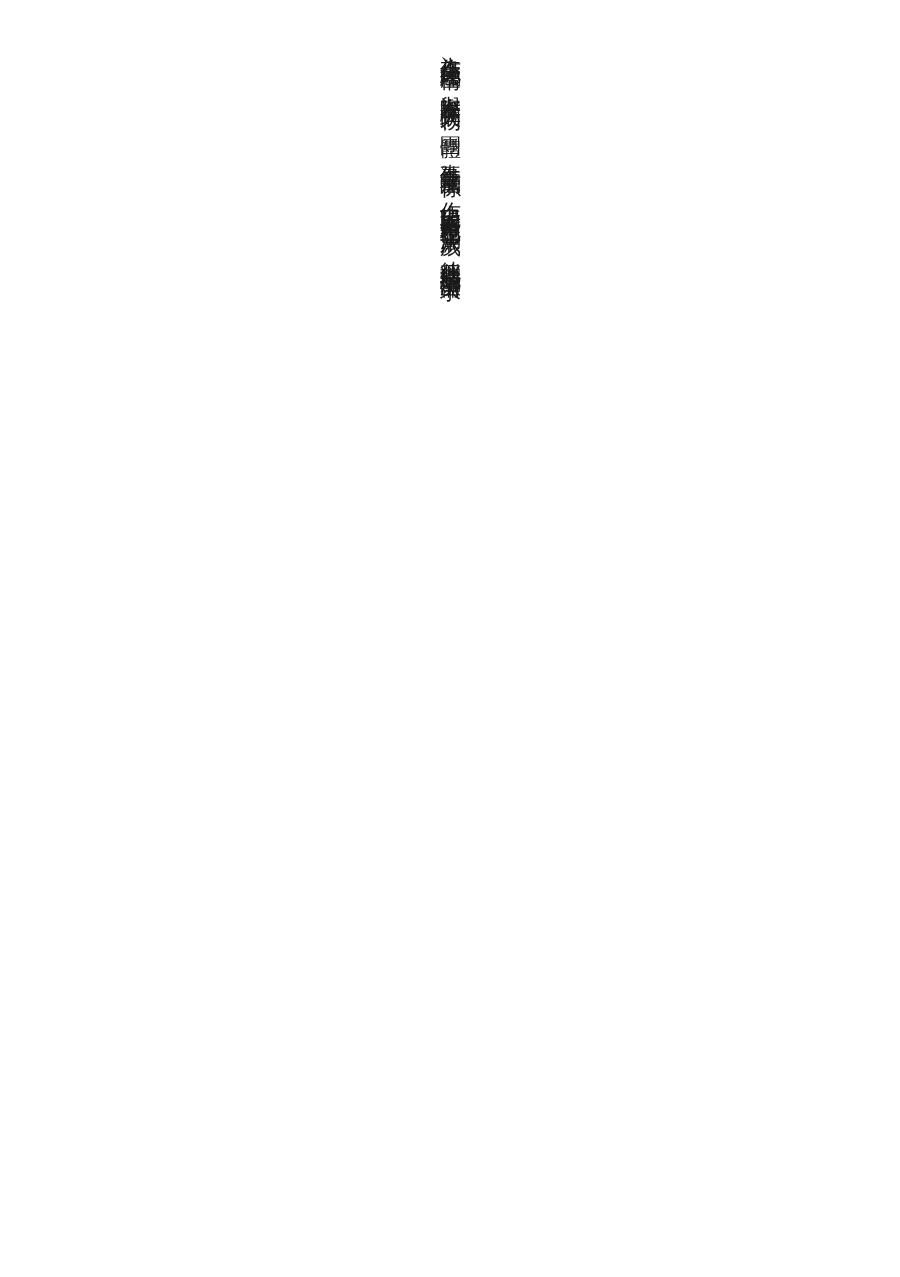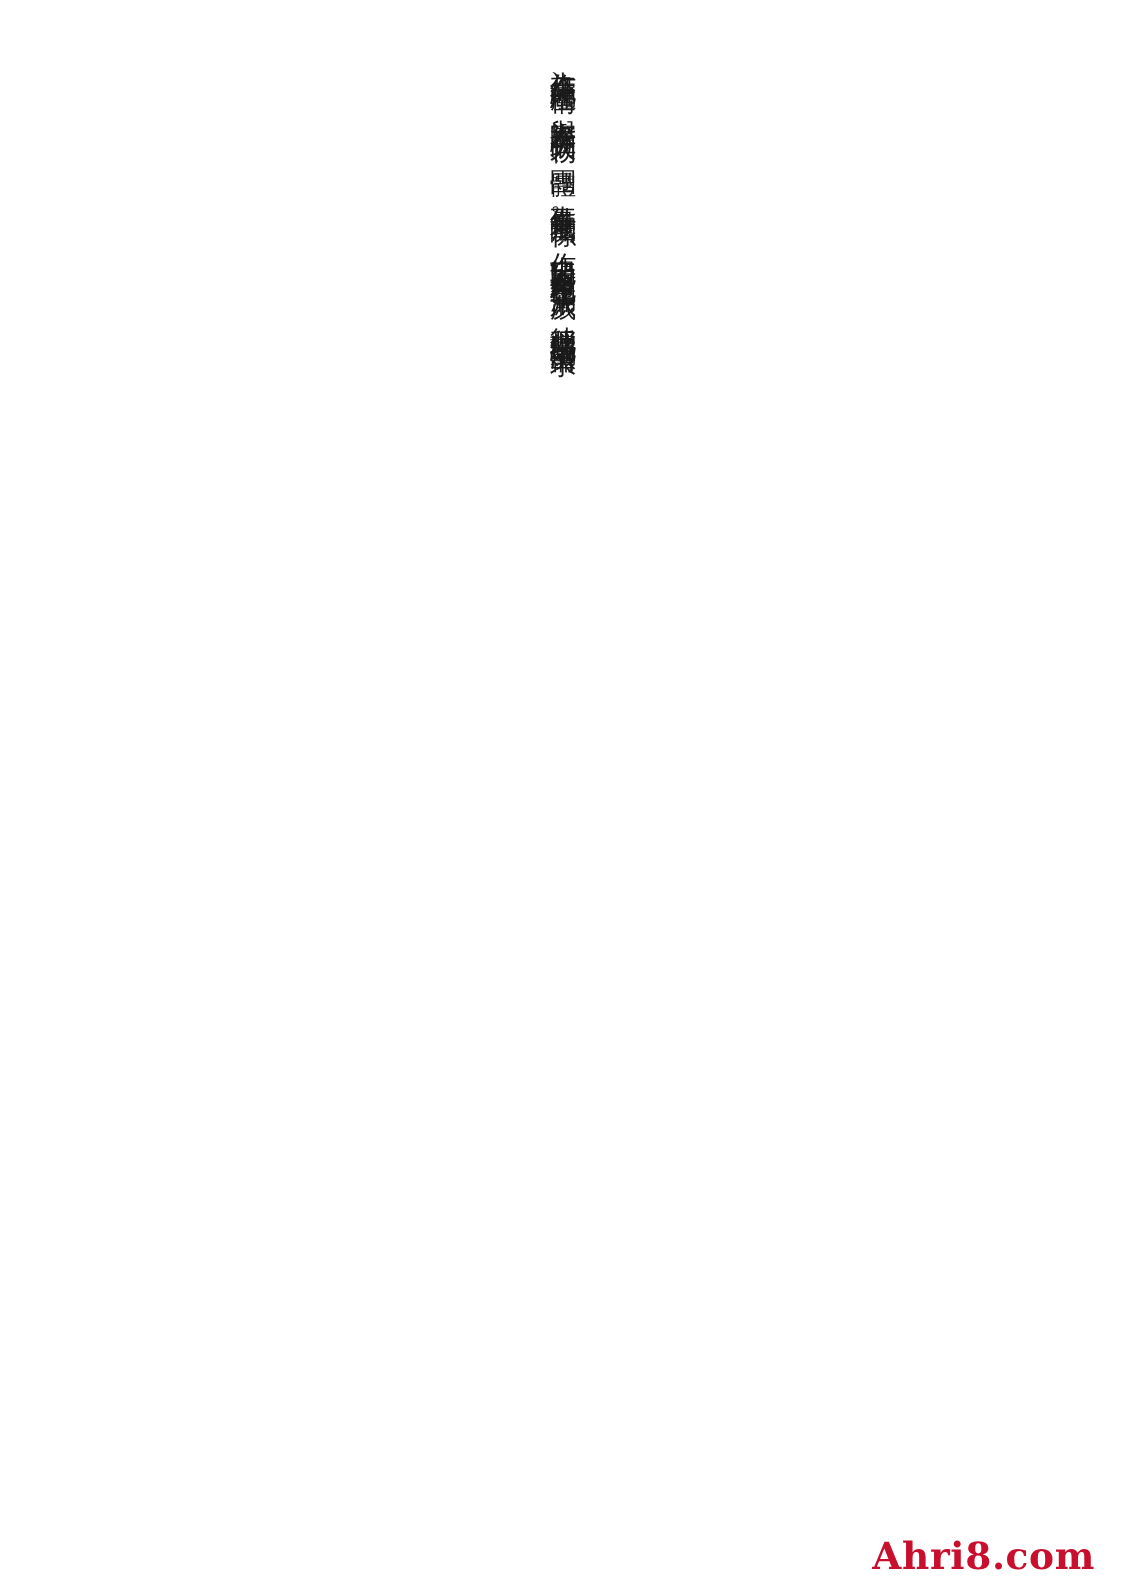--- a/index.html
+++ b/index.html
@@ -51,15 +51,14 @@
     letter-spacing: 0.5px;
   }
 </style>
 </head>
 <body>
 
 <div class="page">
 
   <div class="disclaimer">本作品純屬虛構、與實際存在的人物、團體、事件等毫無關係。作中出現的所有角色均已年滿十八歲。彼此稱謂純屬演出需求。</div>
 
-  <div class="watermark">Ahri8.com</div>
 
 </div>
 
 </body></html>

